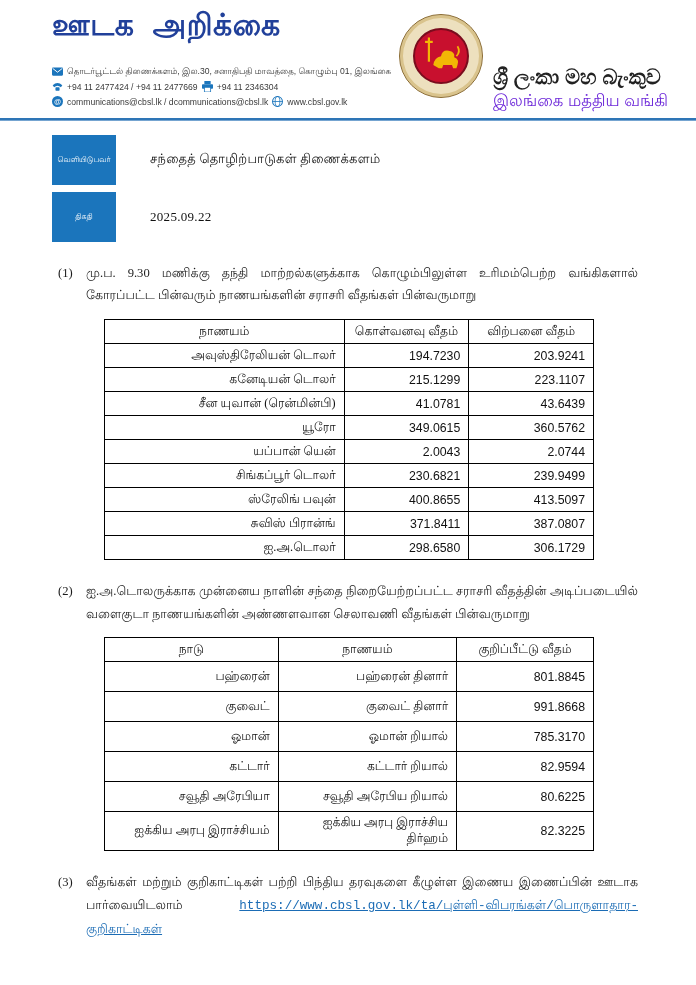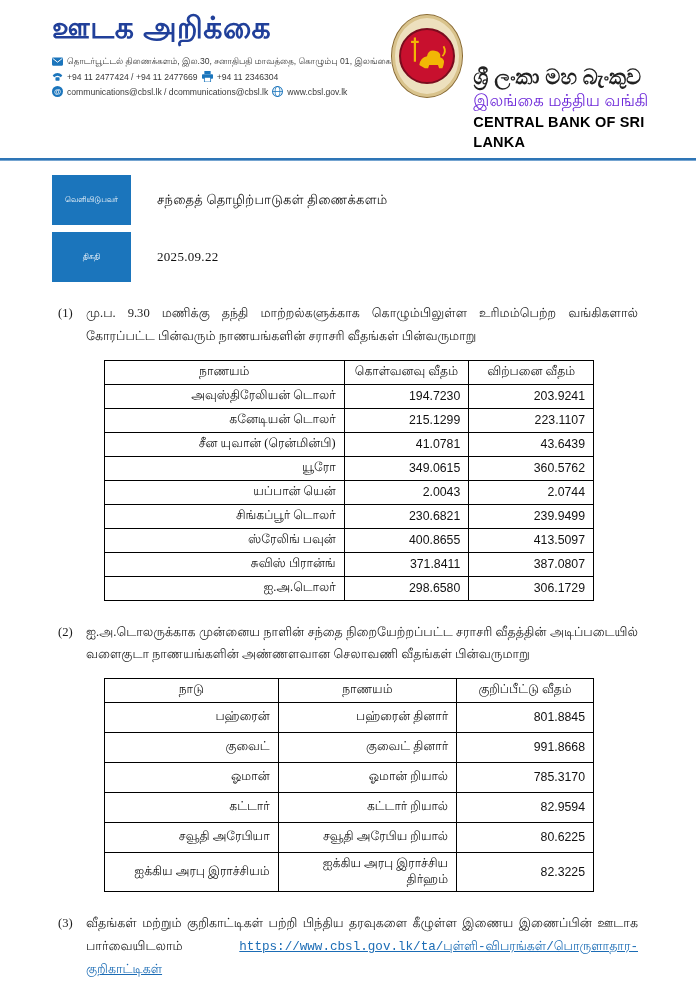--- a/index.html
+++ b/index.html
@@ -10,23 +10,23 @@
     margin:0 auto;
     background:#ffffff;
     font-family:"Liberation Serif", serif;
     color:#1a1a1a;
     overflow:hidden;
   }
   
   .header { display:flex; justify-content:space-between; padding:12px 28px 0 52px; }
   .header-left { width:340px; }
   .media-title {
-    font-family:Liberation Sans, sans-serif;
+    font-family:Liberation Mono, monospace;
     font-size:30px; font-weight:800; letter-spacing:0.5px;
-    color:#21409A; line-height:1.05; margin-bottom:12px;
+    color:#21409A; line-height:1.05; margin-bottom:22px;
   }
   .contact-line {
     display:flex; align-items:flex-end; gap:4px;
     font-family:"Liberation Sans", sans-serif;
     font-size:8.6px; color:#3a3a3a; margin-bottom:4px; white-space:nowrap;
   }
   .cicon { width:11px; height:11px; flex:0 0 11px; display:inline-block; }
   .header-right { display:flex; align-items:flex-start; gap:10px; padding-top:2px; }
   .logo {
     width:84px; height:84px; border-radius:50%;
@@ -41,26 +41,26 @@
   }
   .bank-names { padding-top:6px;margin-top:44px; }
   .bank-sinhala { font-family:"Liberation Sans", sans-serif; font-size:21px; font-weight:700; color:#222; line-height:1.25; }
   .bank-tamil   { font-family:"Liberation Sans", sans-serif; font-size:16.5px; color:#6d28d9; line-height:1.3; }
   .bank-english { font-family:"Liberation Sans", sans-serif; font-size:14.5px; font-weight:800; color:#000; letter-spacing:0.2px; line-height:1.4; }
   .divider { height:3px; margin-top:6px; background:linear-gradient(to bottom,#2E75B6 60%,#a9c7e4 100%); }
   
   .meta { margin:14px 0 0 52px; }
   .meta-row { display:flex; align-items:center; margin-bottom:7px; }
   .meta-label {
-    width:79px; min-height:20px; padding:20px 2px;
+    width:64px; min-height:20px; padding:20px 2px;
     background:#1B75BC; color:#fff; text-align:center;
     font-family:"Liberation Sans", sans-serif; font-size:7.6px;
     display:flex; align-items:center; justify-content:center;
   }
-  .meta-value { margin-left:26px; font-size:13px; color:#111; letter-spacing:0.3px; }
+  .meta-value { margin-left:34px; font-size:13px; color:#111; letter-spacing:0.3px; }
   
   .para { display:flex; margin:20px 58px 0 58px; font-size:12.6px; line-height:1.8; }
   .para-num { width:28px; flex:0 0 28px; }
   .para-text { flex:1; text-align:justify; }
   .link { color:#1B6CB5; text-decoration:underline; cursor:pointer; word-break:break-all;font-family:Liberation Mono, monospace; }
   
   table.doc { border-collapse:collapse; margin:12px 0 0 104px; width:490px; table-layout:fixed; }
   table.doc th, table.doc td {
     border:1px solid #000;
     font-size:12.3px; padding:3px 8px; color:#111;
@@ -136,21 +136,20 @@
               <rect x="5.5" y="8" width="7" height="2" fill="#F2B705"></rect>
               <path fill="#F2B705" d="M13 30 q1 -7 7 -8 q1 -6 7 -5 q6 1 5 6 q5 2 3 7 l-1 3 h-3 l-1 -3 h-8 l-1 3 h-3 z"></path>
               <path fill="none" stroke="#F2B705" stroke-width="1.6" d="M34 22 q4 -4 1 -9"></path>
             </svg>
           </span>
         </div>
       </div>
       <div class="bank-names">
         <div class="bank-sinhala">ශ්‍රී ලංකා මහ බැංකුව</div>
         <div class="bank-tamil">இலங்கை மத்திய வங்கி</div>
-        <div class="bank-english">CENTRAL BANK OF SRI LANKA</div>
       </div>
     </div>
   </div>
 
   <div class="divider"></div>
 
   <div class="meta">
     <div class="meta-row">
       <div class="meta-label">வெளியிடுபவர்</div>
       <div class="meta-value">சந்தைத் தொழிற்பாடுகள் திணைக்களம்</div>

